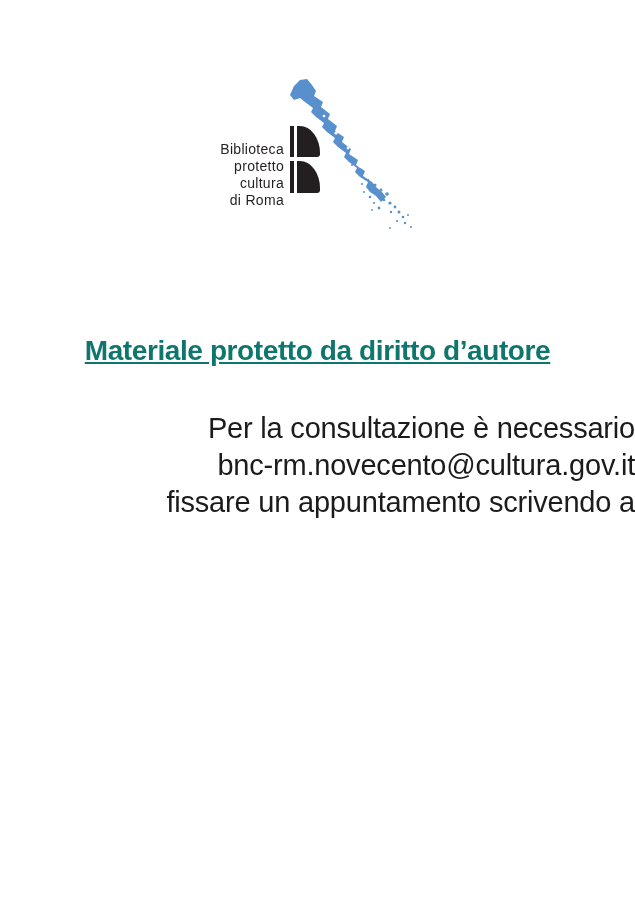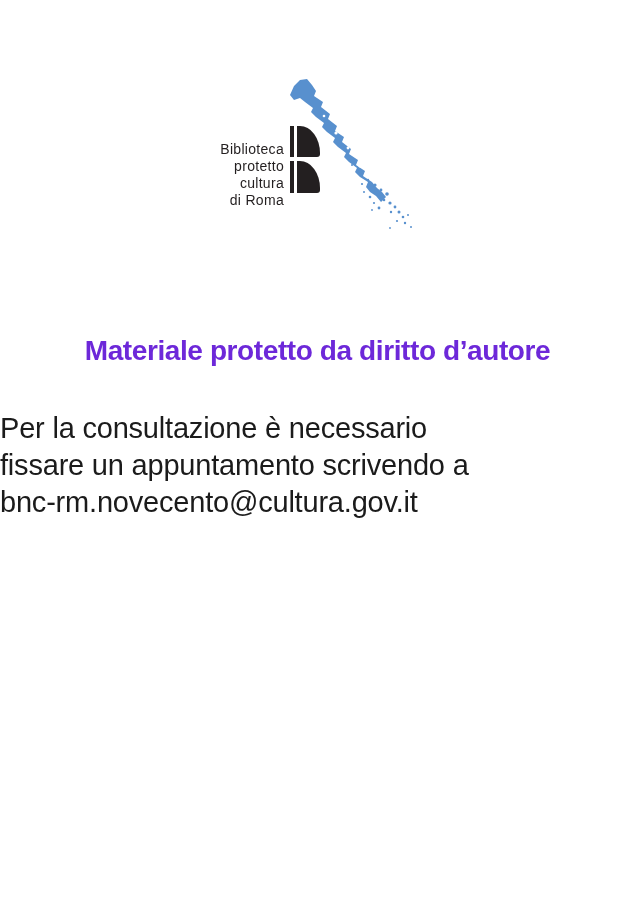--- a/index.html
+++ b/index.html
@@ -21,25 +21,25 @@
   .bpiece { display:flex; margin-bottom:4px; }
   .bbar  { width:4px;  height:31px; background:#231f20; margin-right:3px; }
   .bbowl { width:23px; height:31px; background:#231f20;
            border-radius:0 20px 3px 0 / 0 27px 3px 0; }
   .bpiece.bottom .bbar, .bpiece.bottom .bbowl { height:32px; }
 
   
   .title {
     position:absolute; top:334px; left:0; width:635px; margin:0;
     text-align:center; font-size:28px; line-height:34px; font-weight:bold;
-    color:#6d28d9; letter-spacing:-0.4px;
+    color:#0f766e; letter-spacing:-0.4px;text-decoration:underline;
   }
   .notice-body {
     position:absolute; top:410px; left:0; width:635px;
-    text-align:left; font-size:29px; line-height:37px;
+    text-align:right; font-size:29px; line-height:37px;
     color:#1b1b1b; letter-spacing:-0.2px;
   }
 </style>
 </head>
 <body>
 
 <div class="page">
 
   <div class="logo">
 
@@ -100,17 +100,17 @@
         <div class="bbowl"></div>
       </div>
     </div>
 
   </div>
 
   <h1 class="title">Materiale protetto da diritto d’autore</h1>
 
   <div class="notice-body">
     <div>Per la consultazione è necessario</div>
+    <div>bnc-rm.novecento@cultura.gov.it</div>
     <div>fissare un appuntamento scrivendo a</div>
-    <div>bnc-rm.novecento@cultura.gov.it</div>
   </div>
 
 </div>
 
 </body></html>

